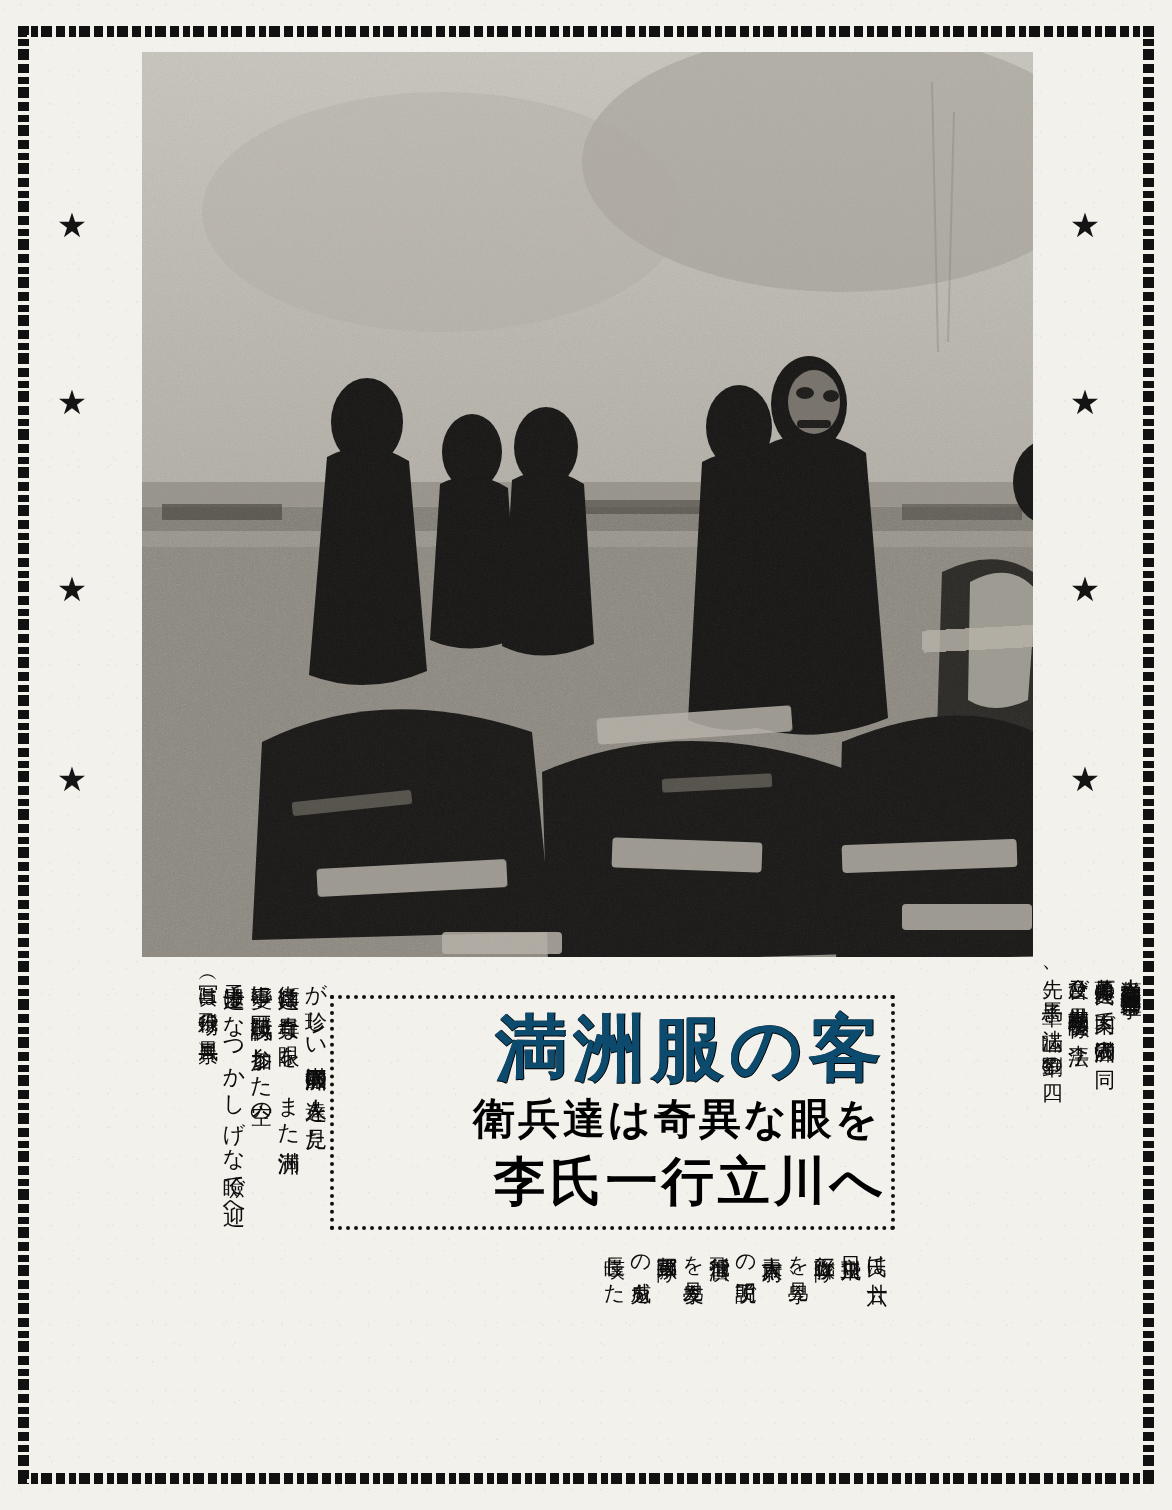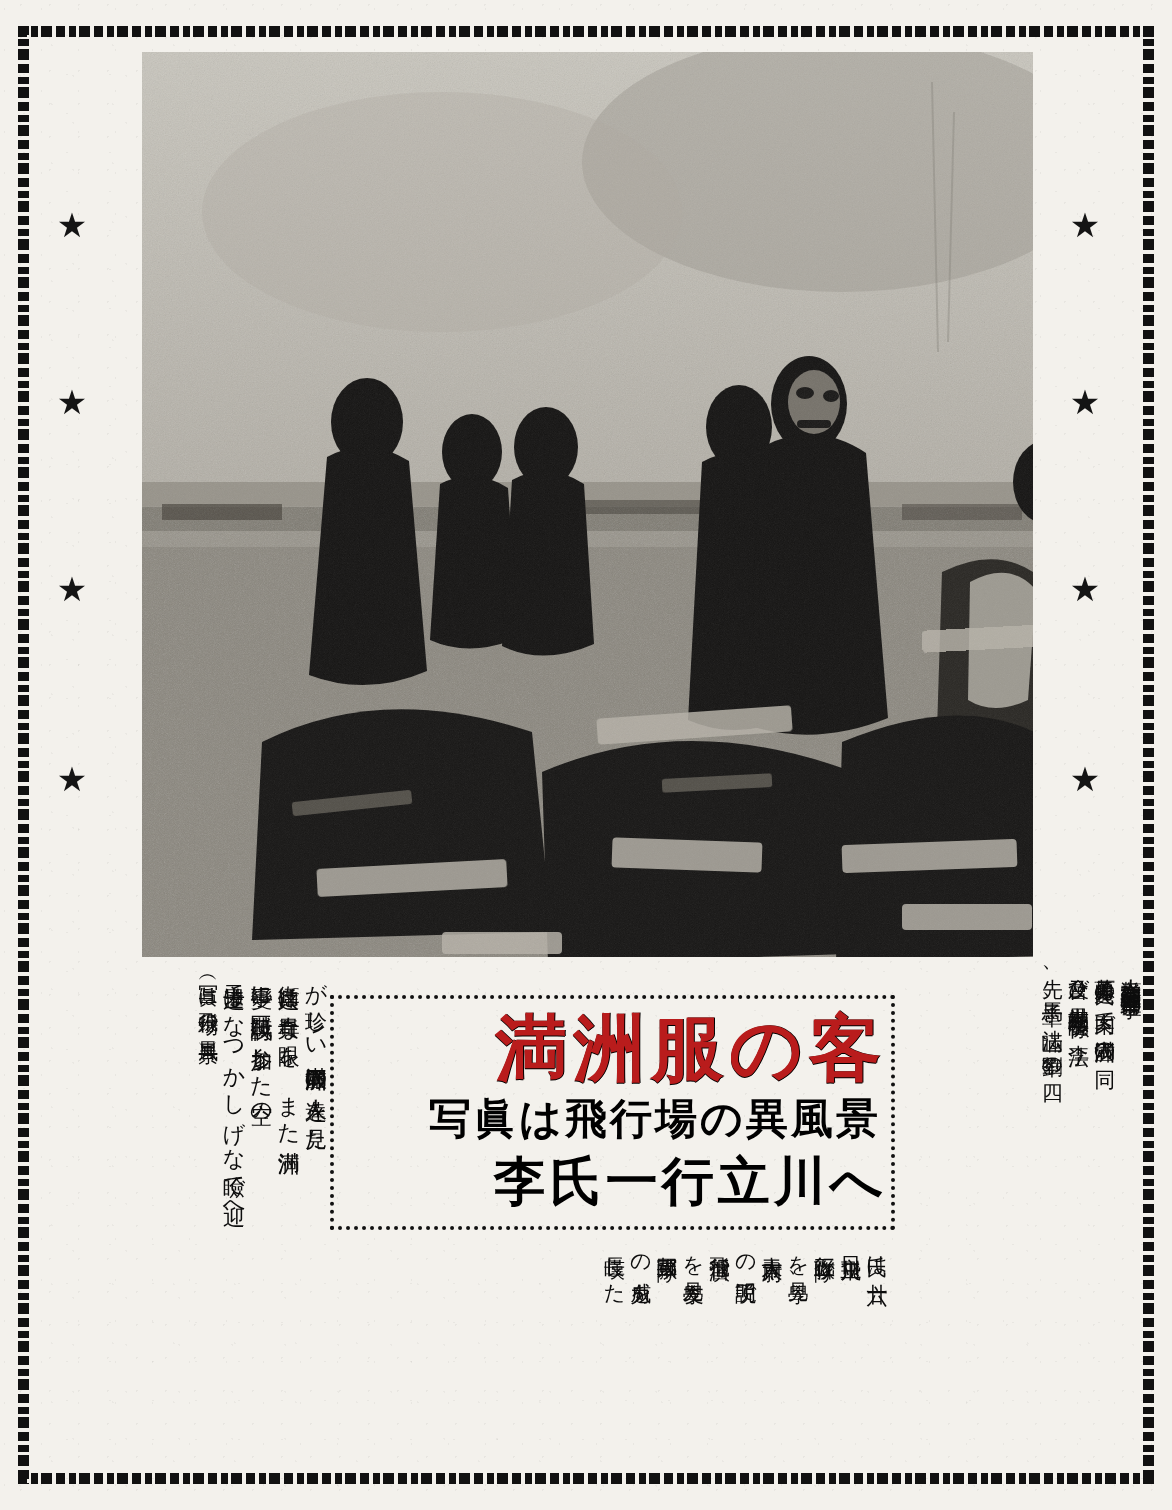--- a/index.html
+++ b/index.html
@@ -116,21 +116,21 @@
     border: 4px dotted #111;
   }
   .headline-main {
     position: absolute;
     right: 8px;
     top: 6px;
     font-family: "DejaVu Serif", "Liberation Serif", serif;
     font-weight: bold;
     font-size: 72px;
     letter-spacing: 6px;
-    color: #b91c1c;
+    color: #0c4a6e;
     white-space: nowrap;
     text-shadow: 1px 0 0 #000, 0 1px 0 #000;
     margin-left: 17px;
   }
   .headline-sub1 {
     position: absolute;
     right: 14px;
     top: 96px;
     font-family: "DejaVu Serif", "Liberation Serif", serif;
     font-weight: bold;
@@ -310,21 +310,21 @@
   <div class="rightcol-holder">
     <div class="col">人類愛善會亞細亞本部常務理事</div>
     <div class="col">藤原勇造氏の案内で満洲國の同</div>
     <div class="col">會及び世界紅卍字會關係の李法</div>
     <div class="col">先、馬子章、法瞞、劉華一の四</div>
   </div>
 
   <div class="headline-area">
     <div class="headline-box"></div>
     <div class="headline-main">満洲服の客</div>
-    <div class="headline-sub1">写眞は飛行場の異風景</div>
+    <div class="headline-sub1">衛兵達は奇異な眼を</div>
     <div class="headline-sub2">李氏一行立川へ</div>
   </div>
 
   <div class="midgroup">
     <div class="col">氏は廿六</div>
     <div class="col">日立川飛</div>
     <div class="col">行五聯隊</div>
     <div class="col">を見學、</div>
     <div class="col">青木大尉</div>
     <div class="col">の説明で</div>

